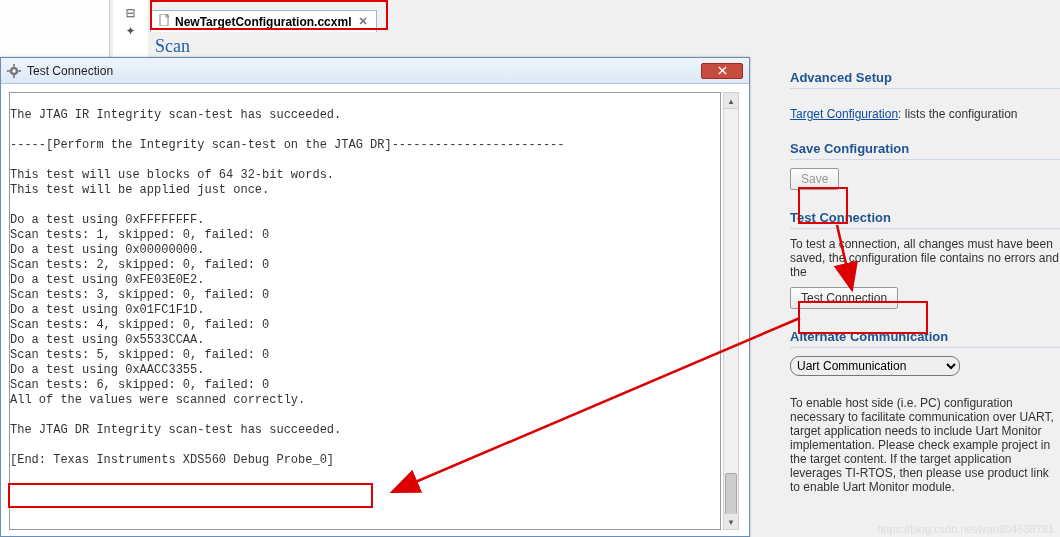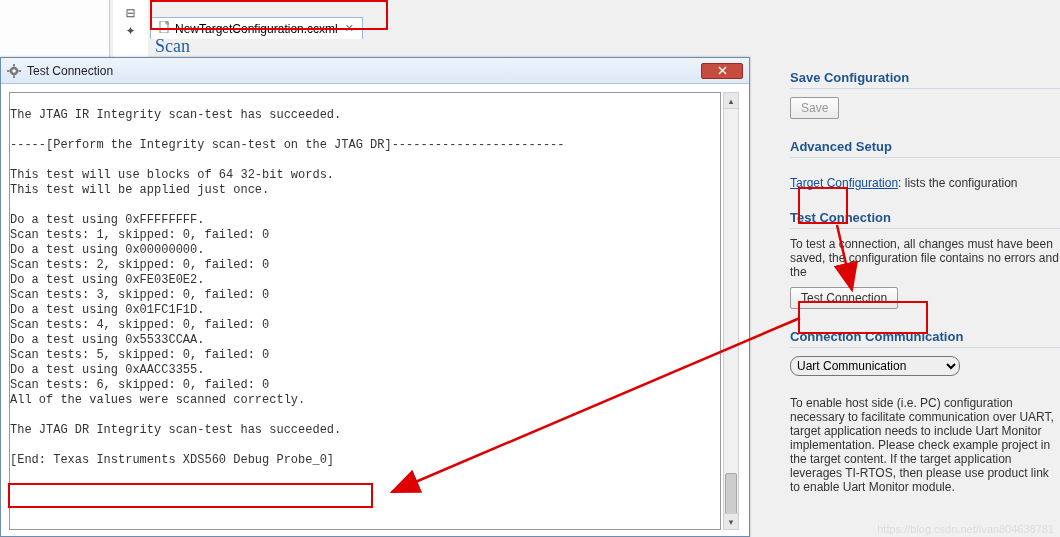--- a/index.html
+++ b/index.html
@@ -30,24 +30,25 @@
       align-items: center;
       gap: 4px;
       padding-top: 6px;
     }
     .mini-icons span {
       font-size: 12px;
       color: #555;
     }
     .tab-row {
       position: absolute;
-      left: 150px; top: 12px;
+      left: 150px; top: 5px;
       height: 32px;
       display: flex;
       align-items: center;
+      font-weight: bold;
     }
     .file-tab {
       display: flex;
       align-items: center;
       gap: 4px;
       background: #fff;
       padding: 3px 8px;
       border: 1px solid #9fb7d6;
       border-bottom: none;
       font-size: 12px;
@@ -311,39 +312,39 @@
     <div class="vscrollbar">
       <div class="scroll-arrow">▴</div>
       <div class="scroll-thumb"></div>
       <div class="scroll-arrow down">▾</div>
     </div>
   </div>
 </div>
 
 <div class="right-panel">
   <div class="section-block">
-    <div class="section-heading">Save Configuration</div>
-    <span class="btn disabled">Save</span>
-  </div>
-
-  <div class="section-block">
     <div class="section-heading">Advanced Setup</div>
     <div style="margin-top:18px;">
       <a href="#" class="link-text">Target Configuration</a><span>: lists the configuration</span>
     </div>
   </div>
 
   <div class="section-block">
+    <div class="section-heading">Save Configuration</div>
+    <span class="btn disabled">Save</span>
+  </div>
+
+  <div class="section-block">
     <div class="section-heading">Test Connection</div>
     <div class="test-desc">To test a connection, all changes must have been saved, the configuration file contains no errors and the</div>
     <span class="btn">Test Connection</span>
   </div>
 
   <div class="section-block">
-    <div class="section-heading">Connection Communication</div>
+    <div class="section-heading">Alternate Communication</div>
     <select class="combo">
       <option>Uart Communication</option>
     </select>
     <div style="margin-top:20px;">To enable host side (i.e. PC) configuration necessary to facilitate communication over UART, target application needs to include Uart Monitor implementation. Please check example project in the target content. If the target application leverages TI-RTOS, then please use product link to enable Uart Monitor module.</div>
   </div>
 </div>
 
 <div class="red-box-succeeded box-succeeded"></div>
 <div class="red-box-succeeded box-save"></div>
 <div class="red-box-succeeded box-testconn"></div>

